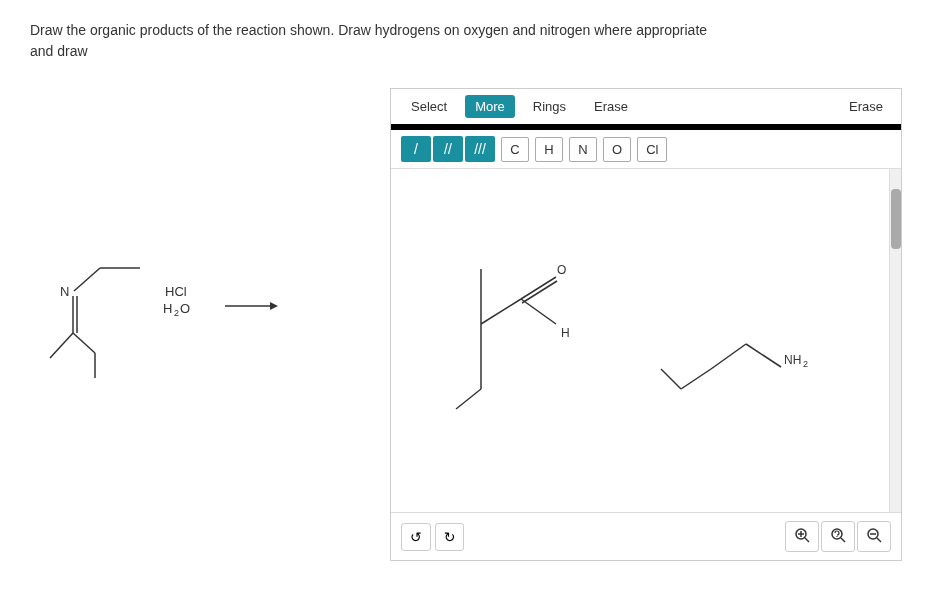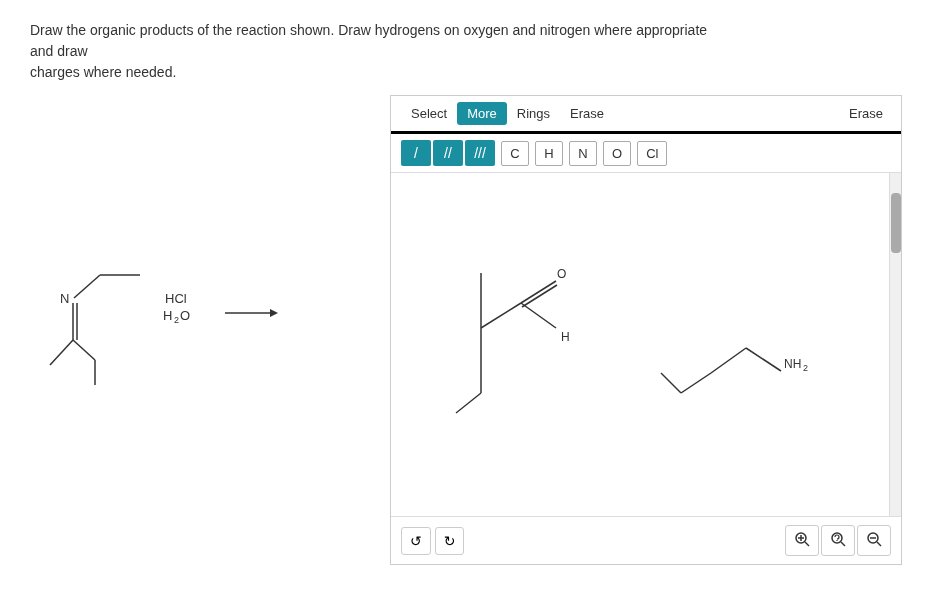--- a/index.html
+++ b/index.html
@@ -9,21 +9,21 @@
       width: 927px;
       min-height: 600px;
       padding: 20px 30px;
       color: #333;
       font-size: 14px;
     }
     .instruction-text {
       font-size: 14px;
       line-height: 1.5;
       max-width: 700px;
-      margin-bottom: 12px;
+      margin-bottom: 26px;
     }
     .main-content {
       display: flex;
       align-items: flex-start;
       gap: 0;
     }
     .reaction-area {
       width: 360px;
       flex-shrink: 0;
       display: flex;
@@ -40,22 +40,22 @@
       width: 540px;
       min-height: 460px;
       display: flex;
       flex-direction: column;
       position: relative;
     }
     .toolbar {
       display: flex;
       align-items: center;
       padding: 6px 10px;
-      border-bottom: 3px solid #000000;
-      gap: 0;
+      border-bottom: 6px solid #000000;
+      gap: 8px;
     }
     .toolbar-btn {
       background: none;
       border: none;
       cursor: pointer;
       padding: 4px 10px;
       font-size: 13px;
       color: #333;
     }
     .toolbar-btn.active {
@@ -162,21 +162,20 @@
       border-radius: 4px;
       margin: 1px;
       margin-top: 20px;
     }
   </style>
 </head>
 <body>
 
 <p class="instruction-text">
   <span>Draw the organic products of the reaction shown. Draw hydrogens on oxygen and nitrogen where appropriate and draw</span><br>
-  <span>charges where needed.</span>
 </p>
 
 <div class="main-content">
 
   <div class="reaction-area">
     <div class="reaction-svg-container">
       <svg width="360" height="300" viewBox="0 0 360 300">
 
         <text x="30" y="148" font-size="13" font-family="Arial" fill="#333">N</text>
 

